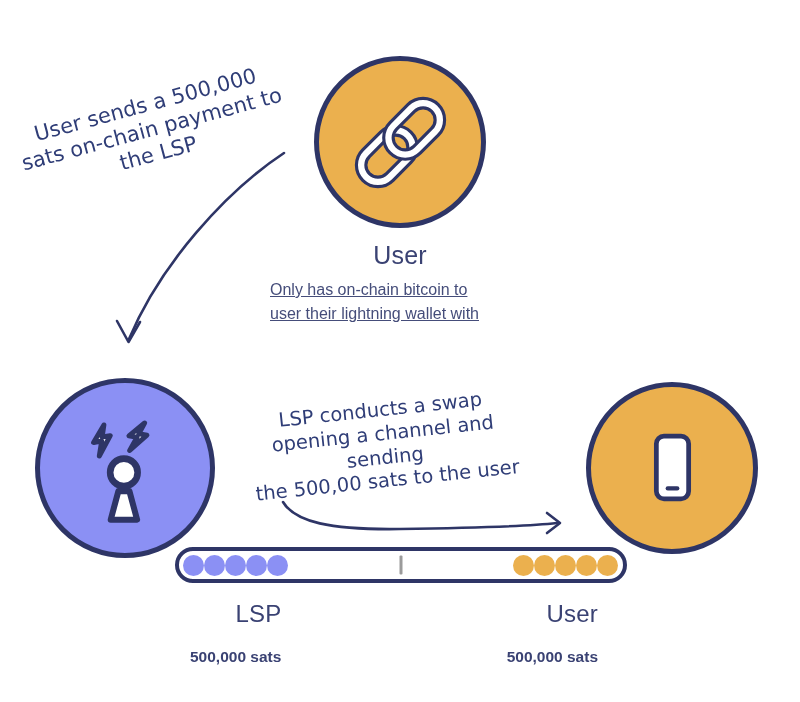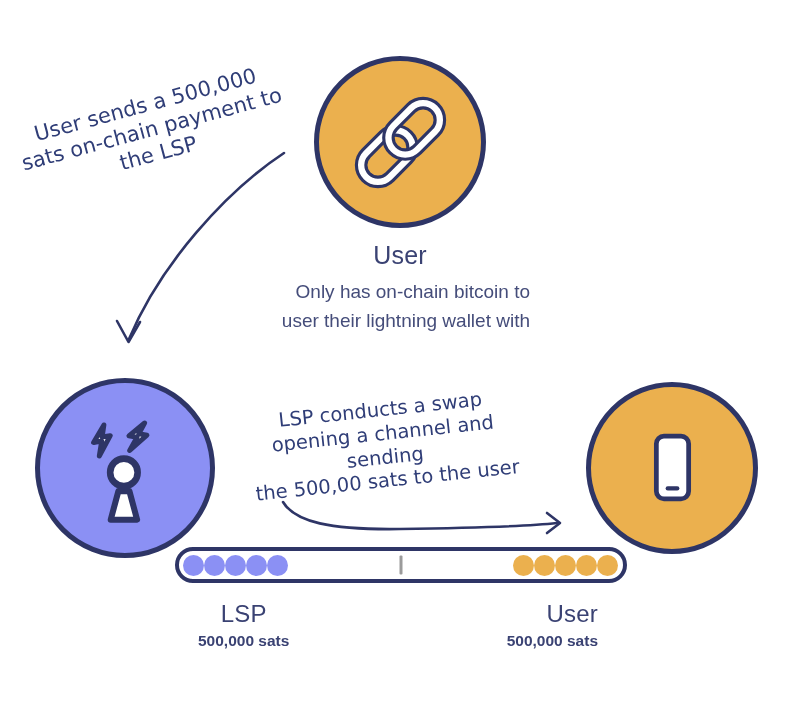--- a/index.html
+++ b/index.html
@@ -26,22 +26,22 @@
   .circle.purple{background:var(--purple);}
   .c-top-user{left:314px;top:56px;width:172px;height:172px;}
   .c-lsp{left:35px;top:378px;width:180px;height:180px;}
   .c-user2{left:586px;top:382px;width:172px;height:172px;}
   
   .node-title{
     position:absolute;left:300px;top:241px;width:200px;text-align:center;
     font-size:25px;color:var(--ink);letter-spacing:.2px;
   }
   .node-subtitle{
-    position:absolute;left:270px;top:278px;width:260px;text-align:right;
-    font-size:19px;line-height:1.5;color:var(--subink);
+    position:absolute;left:270px;top:278px;width:260px;text-align:left;
+    font-size:16px;line-height:1.5;color:var(--subink);text-decoration:underline;
   }
   
   .annotation{
     position:absolute;text-align:center;color:var(--anno);
     font-family:"DejaVu Sans",sans-serif;font-weight:500;
   }
   .anno-onchain{
     left:12px;top:92px;width:280px;font-size:21px;line-height:1.2;
     transform:rotate(-15deg);
   }
@@ -61,22 +61,22 @@
   .dot{width:21px;height:21px;border-radius:50%;flex:0 0 auto;}
   .dot.lsp{background:var(--purple);}
   .dot.user{background:var(--orange);}
   .tick{
     position:absolute;left:50%;top:50%;transform:translate(-50%,-50%);
     width:3px;height:19px;background:var(--tick);border-radius:1px;
   }
   
   .bar-label{position:absolute;top:600px;z-index:6;}
   .bar-label .big{font-size:24px;color:var(--ink);letter-spacing:.2px;}
-  .bar-label .small{font-size:15.5px;font-weight:bold;color:var(--ink);margin-top:4px;}
-  .bl-lsp{left:198px;text-align:center;}
+  .bar-label .small{font-size:15.5px;font-weight:bold;color:var(--ink);margin-top:20px;}
+  .bl-lsp{left:190px;text-align:right;}
   .bl-user{right:202px;text-align:right;}
   
   .arrows{position:absolute;left:0;top:0;z-index:2;pointer-events:none;}
   .icon-svg{display:block;}
 </style>
 </head>
 <body>
 
 <div class="canvas">
 

